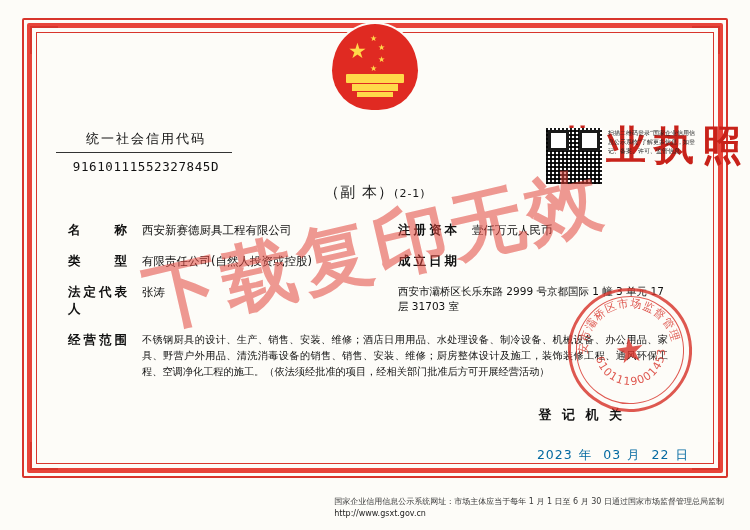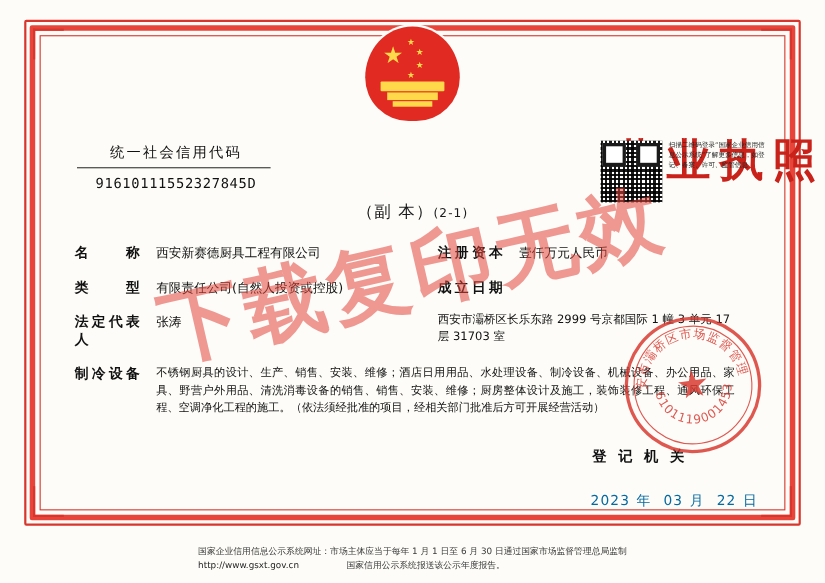--- a/index.html
+++ b/index.html
@@ -138,21 +138,21 @@
     color: #1a1a1a;
     letter-spacing: 1px;
   }
   .title-sub .small {
     font-size: 11px;
   }
 
   
   .code-block {
     position: absolute;
-    left: 70px;
+    left: 56px;
     top: 130px;
     width: 180px;
     text-align: center;
   }
   .code-label {
     font-family: "DejaVu Sans", sans-serif;
     font-size: 13px;
     color: #111;
     letter-spacing: 2px;
   }
@@ -317,21 +317,21 @@
     pointer-events: none;
   }
 
   
   .footer {
     position: absolute;
     left: 0;
     right: 0;
     bottom: 10px;
     display: flex;
-    justify-content: center;
+    justify-content: flex-end;
     padding: 0 26px;
     font-family: "DejaVu Sans", sans-serif;
     font-size: 8px;
     color: #3a3a3a;
     line-height: 1.5;
   }
   .footer .mid { text-align: center; }
   .footer .right { text-align: right; }
   .footer .link { color: #222; }
 </style>
@@ -406,21 +406,21 @@
       <div class="col-l">
         <div class="flabel">法定代表人</div>
         <div class="fvalue">张涛</div>
       </div>
       <div class="col-r">
         <div class="fvalue small">西安市灞桥区长乐东路 2999 号京都国际 1 幢 3 单元 17 层 31703 室</div>
       </div>
     </div>
 
     <div class="row scope-row">
-      <div class="flabel">制冷设备</div>
+      <div class="flabel">经营范围</div>
       <div class="fvalue">不锈钢厨具的设计、生产、销售、安装、维修；酒店日用用品、水处理设备、制冷设备、机械设备、办公用品、家具、野营户外用品、清洗消毒设备的销售、销售、安装、维修；厨房整体设计及施工，装饰装修工程、通风环保工程、空调净化工程的施工。（依法须经批准的项目，经相关部门批准后方可开展经营活动）</div>
     </div>
 
   </div>
 
   <div class="reg-auth">登 记 机 关</div>
 
   <div class="seal">
     <div class="ring"></div>
     <div class="star-c">★</div>
@@ -446,20 +446,19 @@
 
   <div class="watermark">下载复印无效</div>
 
   <div class="footer">
     <div class="left">
       <div>国家企业信用信息公示系统网址：</div>
       <div class="link">http://www.gsxt.gov.cn</div>
     </div>
     <div class="mid">
       <div>市场主体应当于每年 1 月 1 日至 6 月 30 日通过</div>
-      <div>国家信用公示系统报送该公示年度报告。</div>
     </div>
     <div class="right">
       <div>国家市场监督管理总局监制</div>
     </div>
   </div>
 
 </div>
 
 </body></html>

